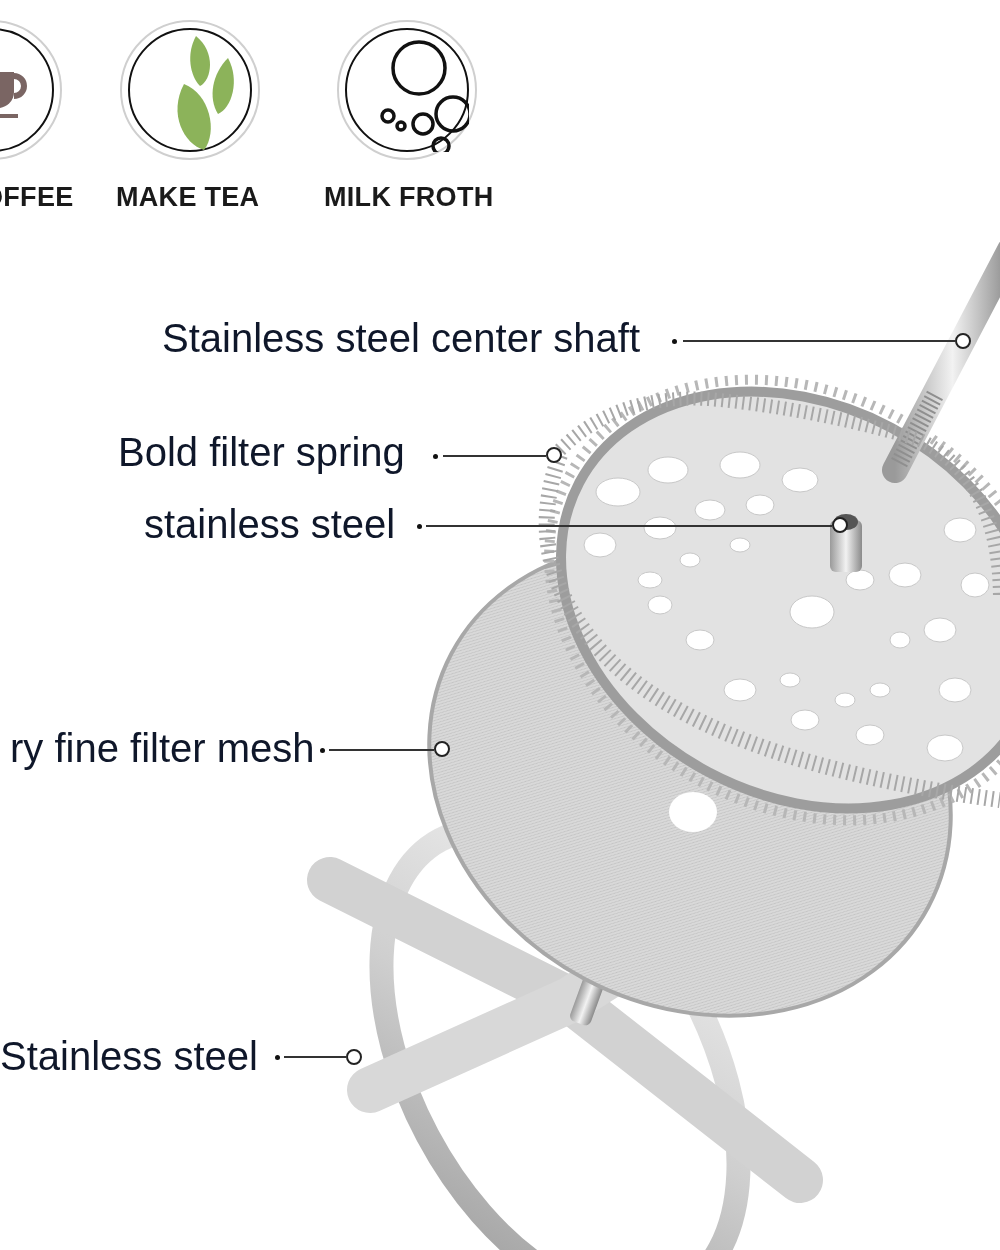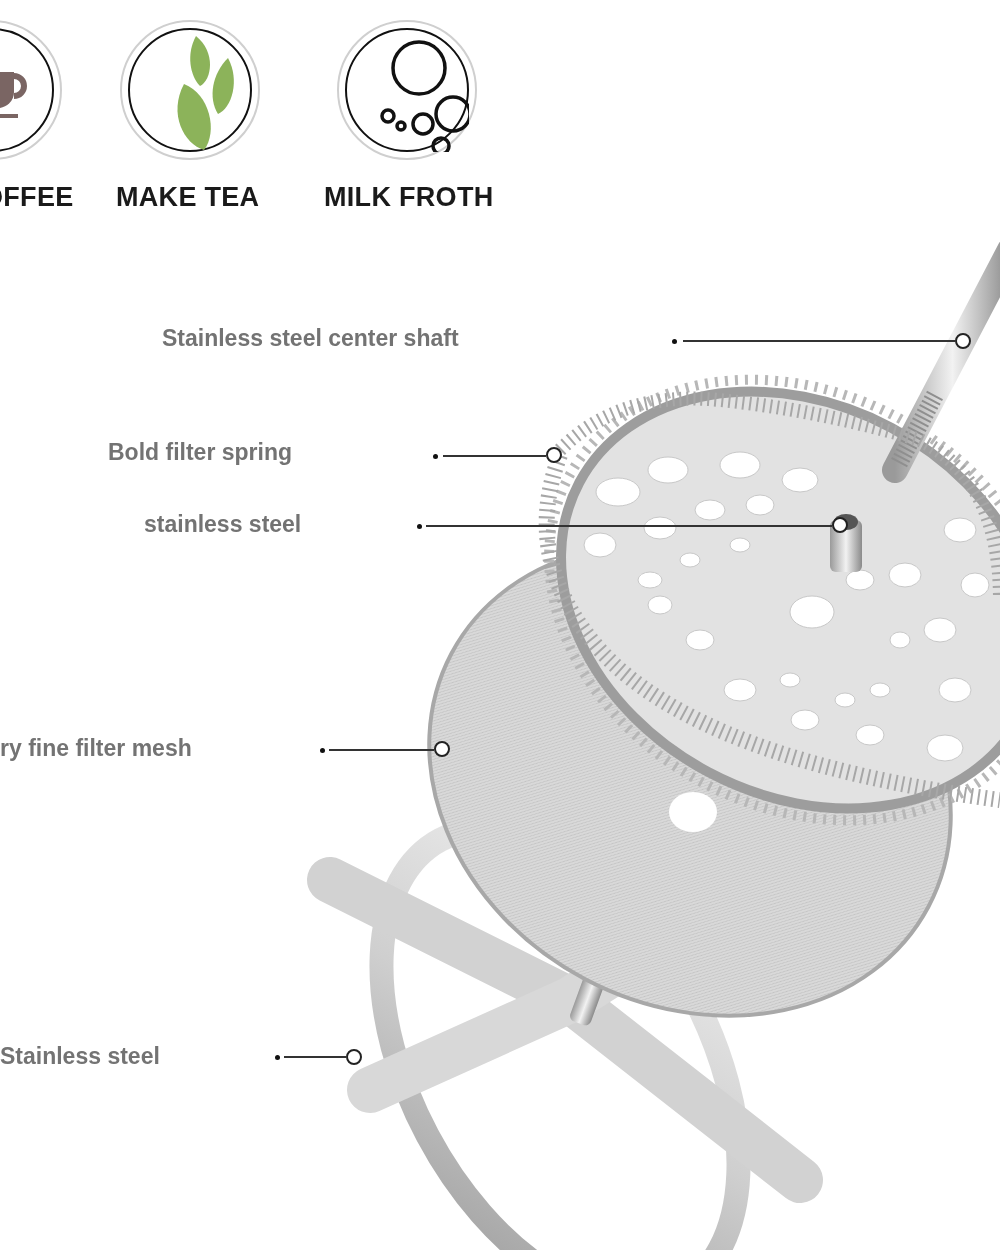--- a/index.html
+++ b/index.html
@@ -14,21 +14,21 @@
   }
   .badge-inner {
     position: absolute; left: 6px; top: 6px; width: 124px; height: 124px; border-radius: 50%;
     border: 2px solid #111; box-sizing: border-box;
   }
   .feature-label {
     position: absolute; top: 162px; font-weight: bold; font-size: 27px; color: #1a1a1a;
     white-space: nowrap; letter-spacing: 0.3px;
   }
   .callout {
-    position: absolute; font-weight: bold; font-size: 23px; color: #737373; white-space: nowrap;
+    position: absolute; font-weight: normal; font-size: 40px; color: #0f172a; white-space: nowrap;
     line-height: 40px;
   }
   .leader { position: absolute; height: 2px; background: #333; }
   .dot { position: absolute; width: 5px; height: 5px; border-radius: 50%; background: #111; }
   .ring {
     position: absolute; width: 16px; height: 16px; border-radius: 50%; background: #fff;
     border: 2px solid #222; box-sizing: border-box;
   }
   svg.product { position: absolute; left: 0; top: 0; }
 </style>
@@ -154,31 +154,31 @@
     </div>
   </div>
   <div class="feature-label" style="left:324px;">MILK FROTH</div>
 </div>
 
 <div class="callout" style="left:162px; top:318px;">Stainless steel center shaft</div>
 <div class="dot" style="left:672px; top:339px;"></div>
 <div class="leader" style="left:683px; top:340px; width:272px;"></div>
 <div class="ring" style="left:955px; top:333px;"></div>
 
-<div class="callout" style="left:108px; top:432px;">Bold filter spring</div>
+<div class="callout" style="left:118px; top:432px;">Bold filter spring</div>
 <div class="dot" style="left:433px; top:454px;"></div>
 <div class="leader" style="left:443px; top:455px; width:103px;"></div>
 <div class="ring" style="left:546px; top:447px;"></div>
 
 <div class="callout" style="left:144px; top:504px;">stainless steel</div>
 <div class="dot" style="left:417px; top:524px;"></div>
 <div class="leader" style="left:426px; top:525px; width:406px;"></div>
 <div class="ring" style="left:832px; top:517px;"></div>
 
-<div class="callout" style="left:0px; top:728px;">ry fine filter mesh</div>
+<div class="callout" style="left:10px; top:728px;">ry fine filter mesh</div>
 <div class="dot" style="left:320px; top:748px;"></div>
 <div class="leader" style="left:329px; top:749px; width:105px;"></div>
 <div class="ring" style="left:434px; top:741px;"></div>
 
 <div class="callout" style="left:0px; top:1036px;">Stainless steel</div>
 <div class="dot" style="left:275px; top:1055px;"></div>
 <div class="leader" style="left:284px; top:1056px; width:62px;"></div>
 <div class="ring" style="left:346px; top:1049px;"></div>
 
 </body></html>

